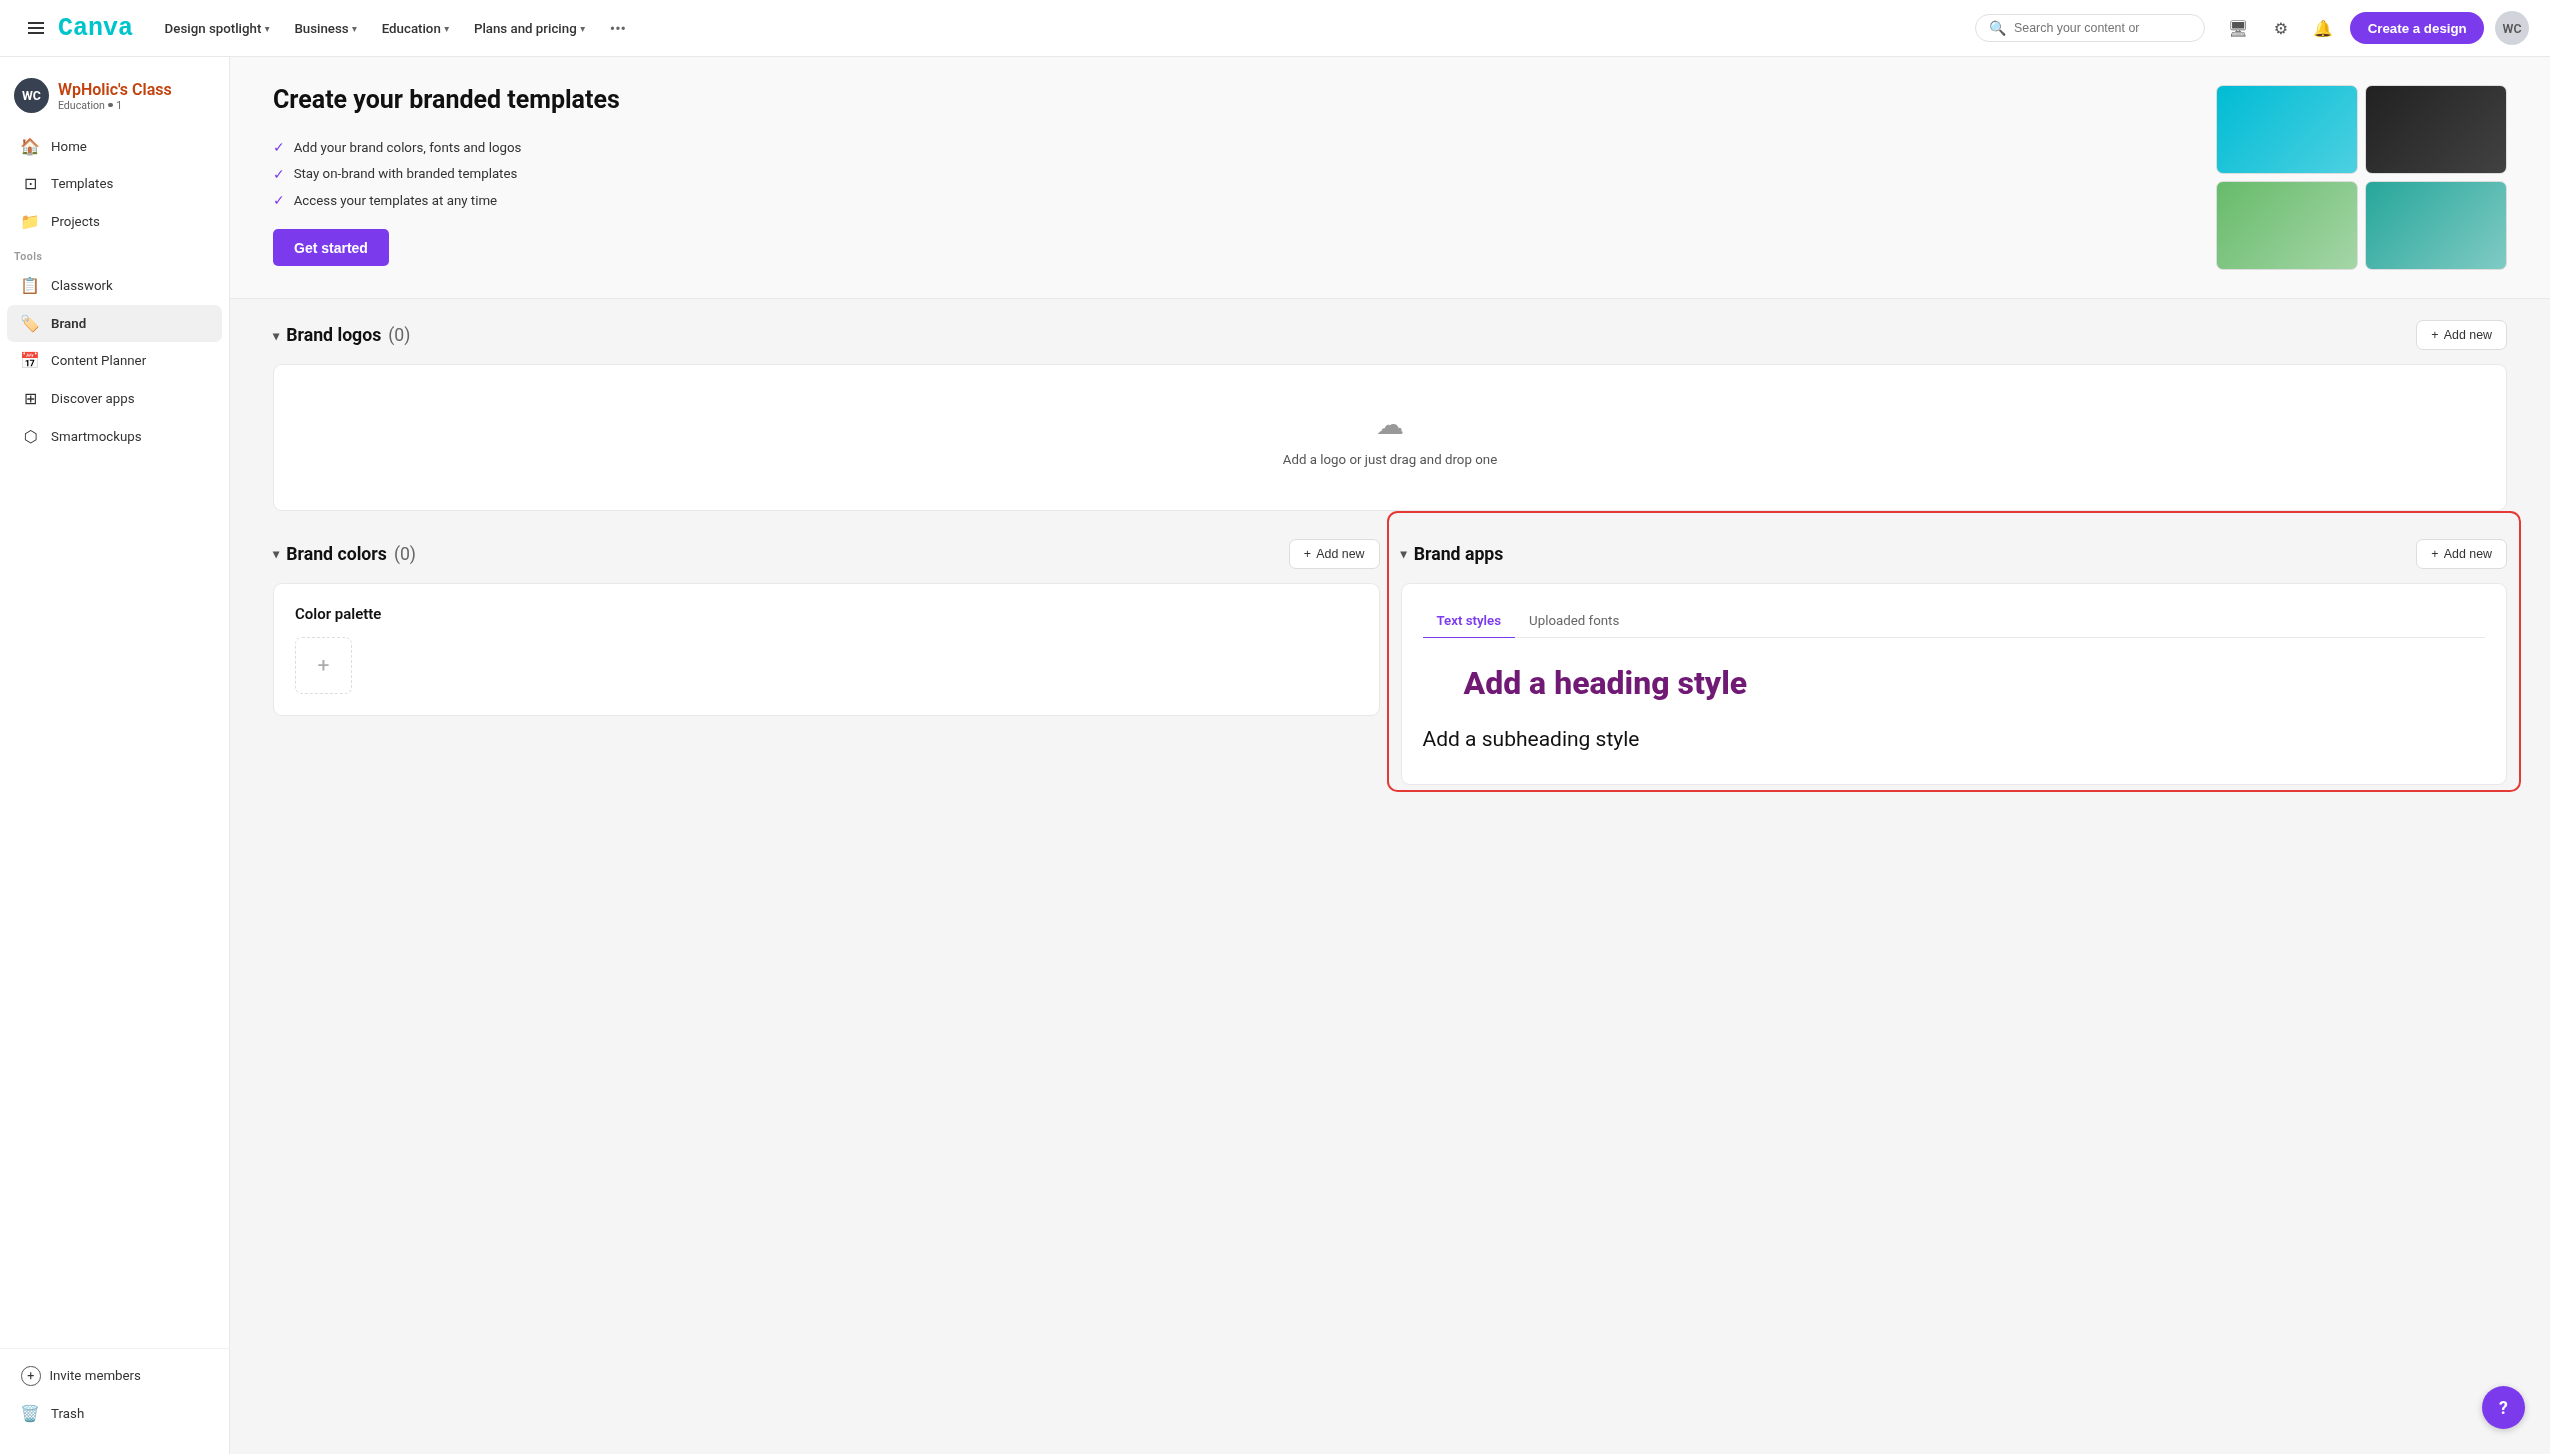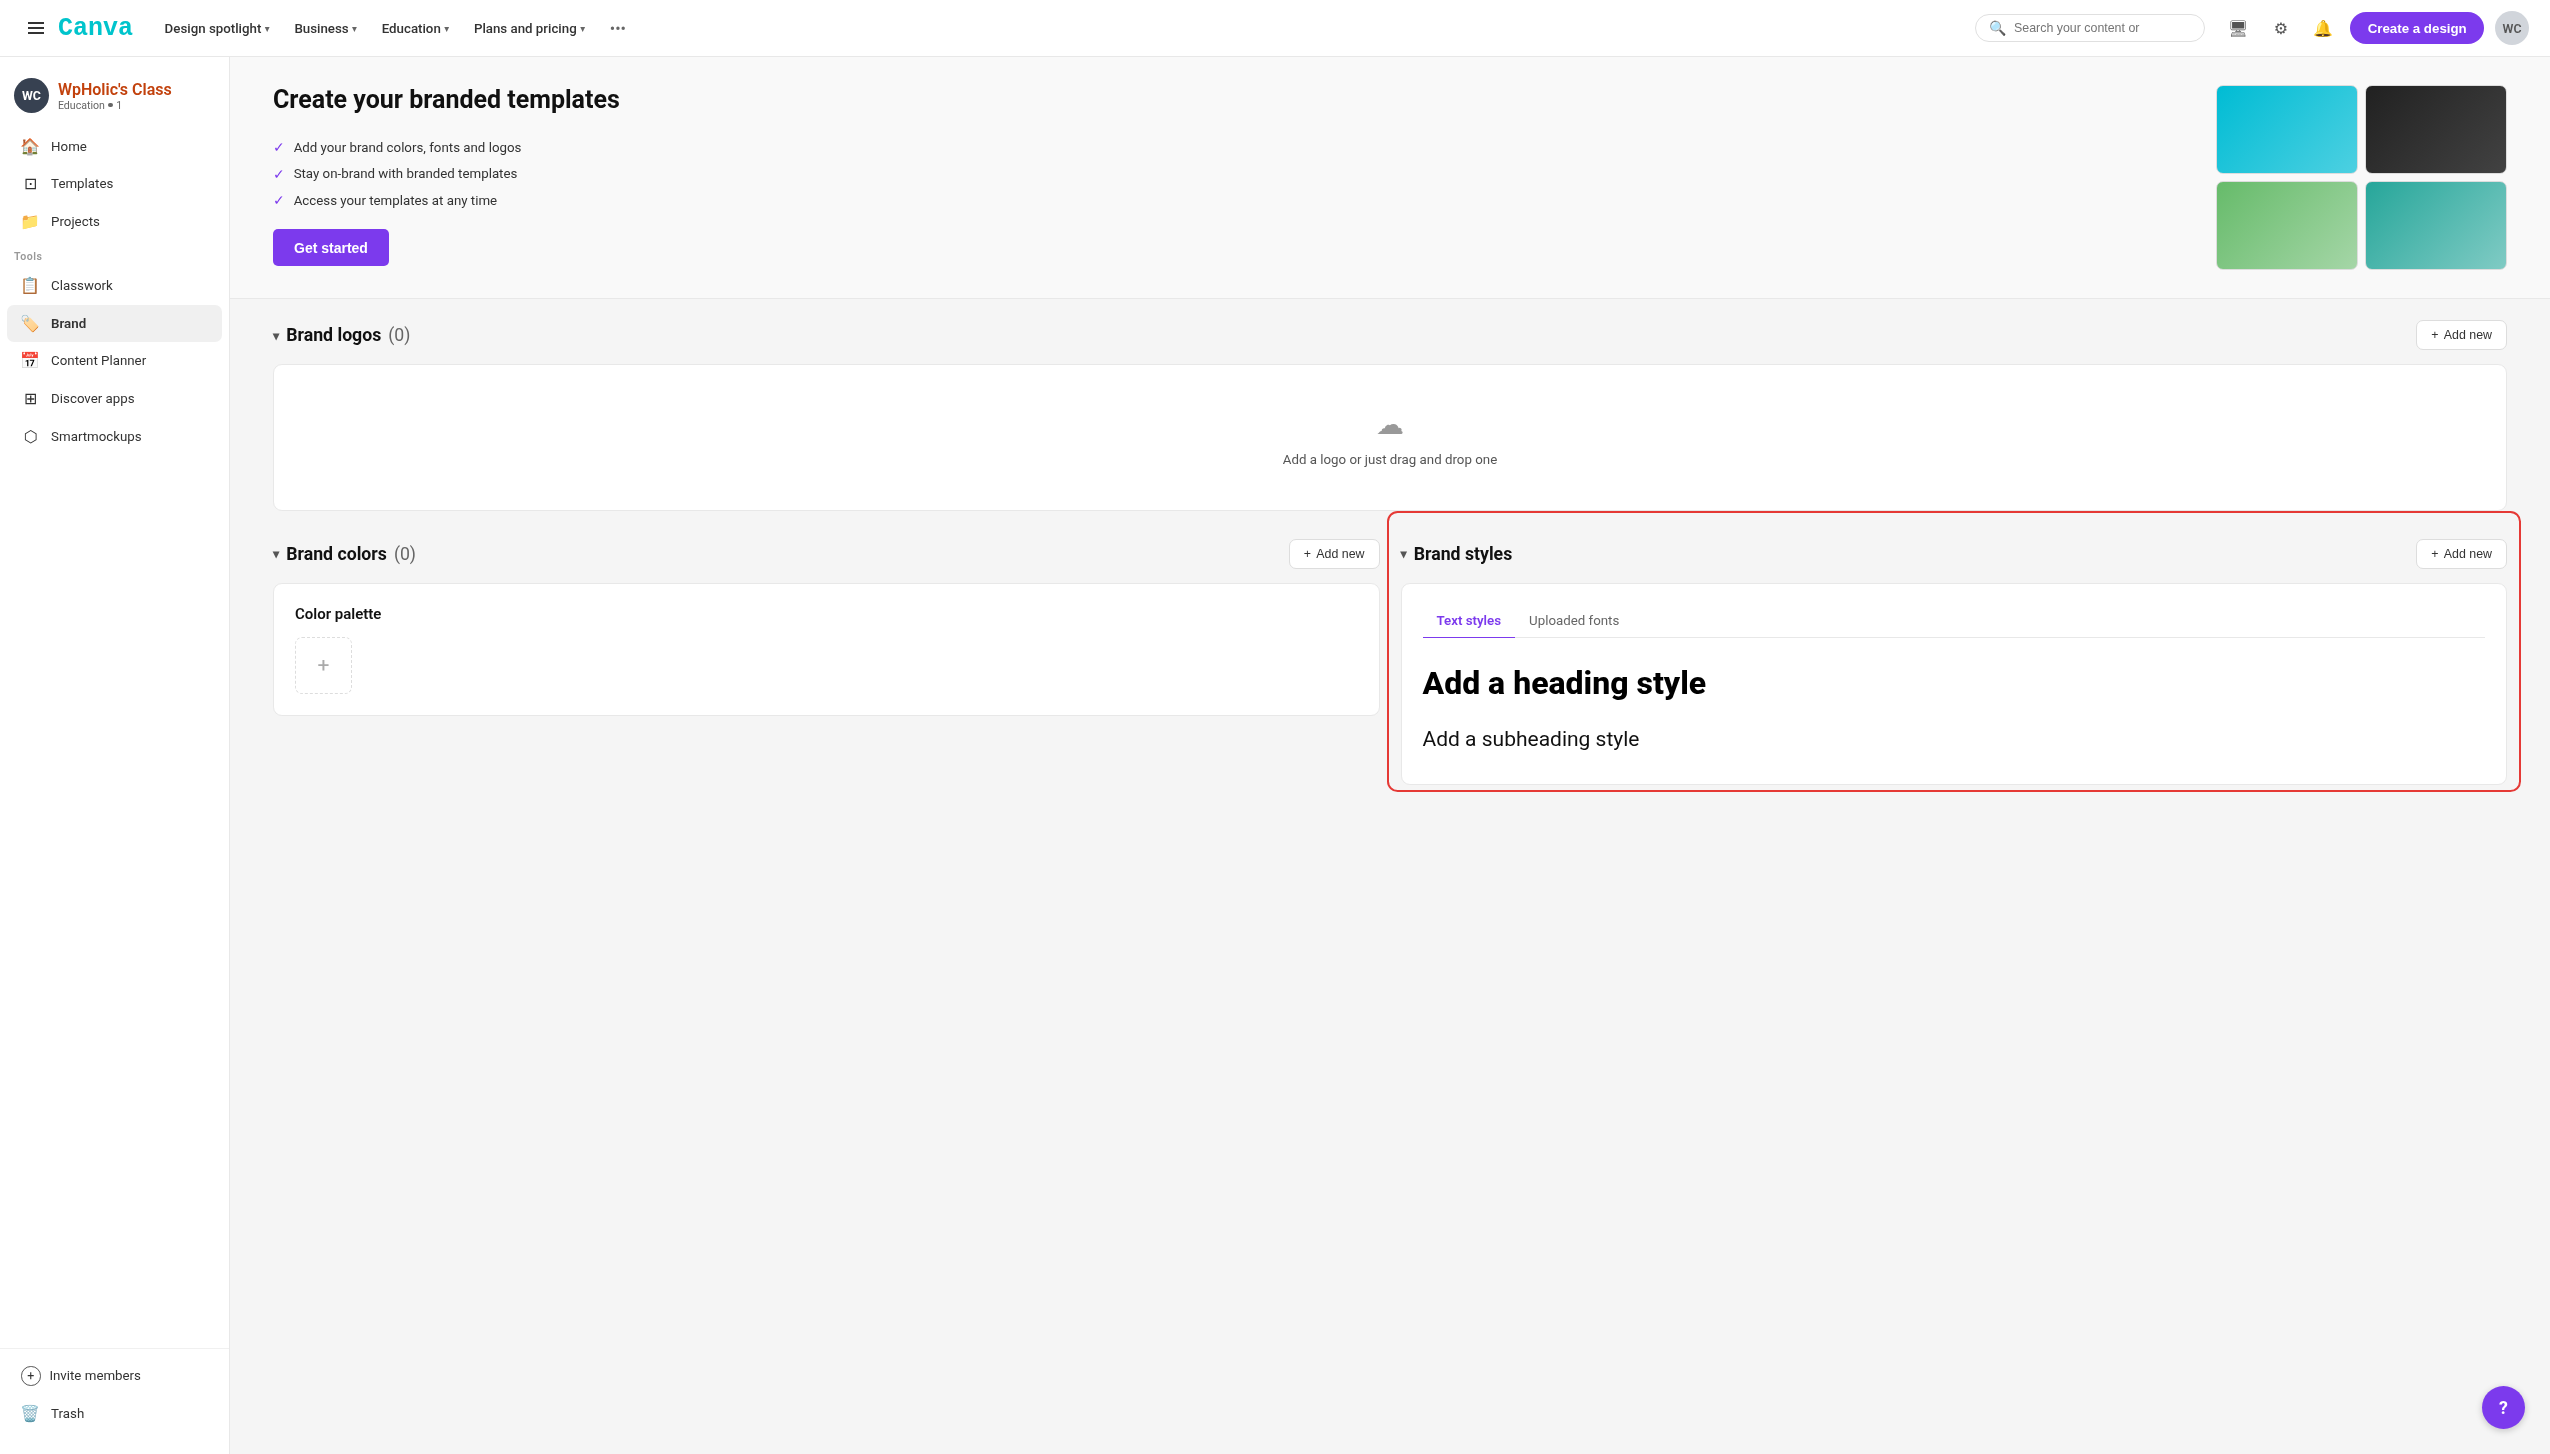--- a/index.html
+++ b/index.html
@@ -133,21 +133,21 @@
 
     
     .font-tabs { display: flex; gap: 0; border-bottom: 1.8px solid #e8e8e8; margin-bottom: 14px; text-align: center; }
     .font-tab {
       padding: 8.9px 14px; font-size: 13.3px; cursor: pointer; color: #666;
       border-bottom: 1.8px solid transparent; margin-bottom: -1.8px;
     }
     .font-tab.active { color: #7c3aed; border-bottom-color: #7c3aed; font-weight: 600; }
 
     .font-style-row { padding: 12.4px 0; cursor: pointer; }
-    .font-heading { font-size: 32px; font-weight: 800; color: #000000; }
+    .font-heading { font-size: 32px; font-weight: 800; color: #701a75; margin-left: 41px; }
     .font-subheading { font-size: 21px; font-weight: 400; color: #111; }
     .font-body { font-size: 14px; color: #333; }
 
     
     .red-annotation {
       position: absolute;
       border: 2.7px solid #e53935;
       border-radius: 10.6px;
       pointer-events: none;
       z-index: 5;
@@ -337,21 +337,21 @@
           <div class="brand-card">
             <div class="brand-card-title">Color palette</div>
             <div class="color-add-box">+</div>
           </div>
         </div>
 
         <div style="position:relative;">
           <div class="section-header">
             <div class="section-title">
               <span class="chevron-down">▾</span>
-              <span>Brand styles</span>
+              <span>Brand apps</span>
             </div>
             <button class="add-new-btn">
               <span>+</span>
               <span>Add new</span>
             </button>
           </div>
           <div class="brand-card">
             <div class="font-tabs">
               <div class="font-tab active">Text styles</div>
               <div class="font-tab">Uploaded fonts</div>

